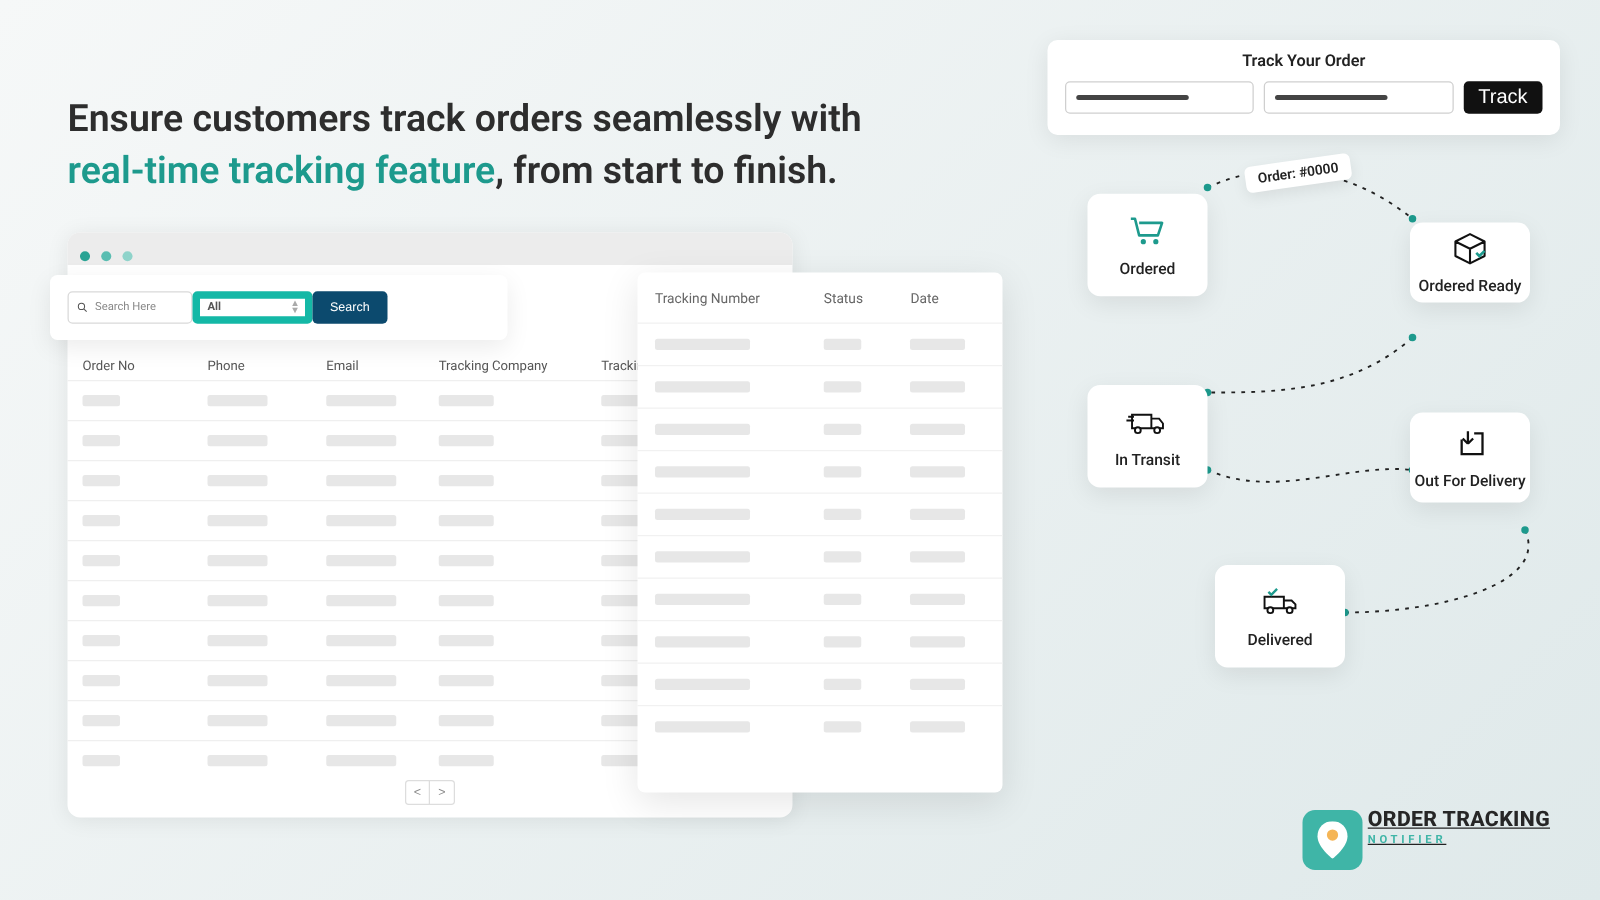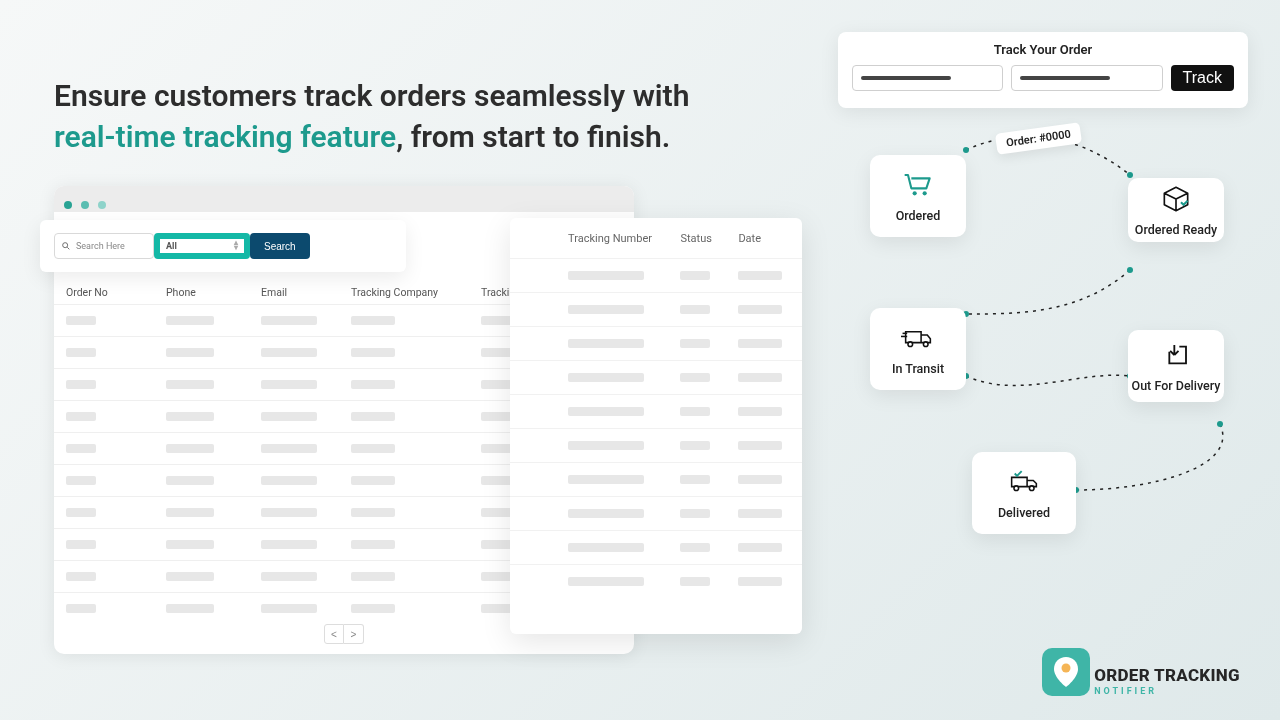--- a/index.html
+++ b/index.html
@@ -84,21 +84,21 @@
   
   .front-card {
     position:absolute; left:510px; top:218px;
     width:292px; height:416px;
     background:#fff; border-radius:6px;
     box-shadow:0 8px 30px rgba(0,0,0,.10);
   }
   .fc-head, .fc-row { display:flex; padding:0 14px; align-items:center; }
   .fc-head { height:40px; font-size:11px; color:#666; }
   .fc-row { height:34px; border-top:1px solid #f1f1f1; }
-  .fc-c1{width:136px;margin-left:44px;} .fc-c2{width:70px;} .fc-c3{width:60px;}
+  .fc-c1{width:136px;} .fc-c2{width:70px;} .fc-c3{width:60px;}
   .fc-c1 .skel{width:76px;} .fc-c2 .skel{width:30px;} .fc-c3 .skel{width:44px;}
 
   
   .track-widget {
     position:absolute; left:838px; top:32px;
     width:410px; height:76px; background:#fff;
     border-radius:8px; box-shadow:0 4px 20px rgba(0,0,0,.08);
     padding:10px 14px;
   }
   .track-widget h5 { font-size:13px; font-weight:600; text-align:center; margin-bottom:8px;}
@@ -138,21 +138,21 @@
   .dash-path { position:absolute; pointer-events:none; }
   .dash-path path, .dash-path line {
     fill:none; stroke:#222; stroke-width:1.5;
     stroke-dasharray:3 5;
   }
   .dash-path circle { fill:#1d9a8d; }
 
   
   .brand {
     position:absolute; right:40px; bottom:24px;
-    display:flex; align-items:flex-end; gap:4px;
+    display:flex; align-items:flex-start; gap:4px;text-decoration:underline;
   }
   .brand-icon {
     width:48px; height:48px; background:#3fb5a7; border-radius:10px;
     display:flex; align-items:center; justify-content:center;
   }
   .brand-text { font-weight:800; letter-spacing:.3px; font-size:17px; color:#262626; line-height:1;}
   .brand-sub  { font-size:9px; letter-spacing:3px; color:#3fb5a7; font-weight:700; margin-top:2px;}
 </style>
 </head>
 <body>

